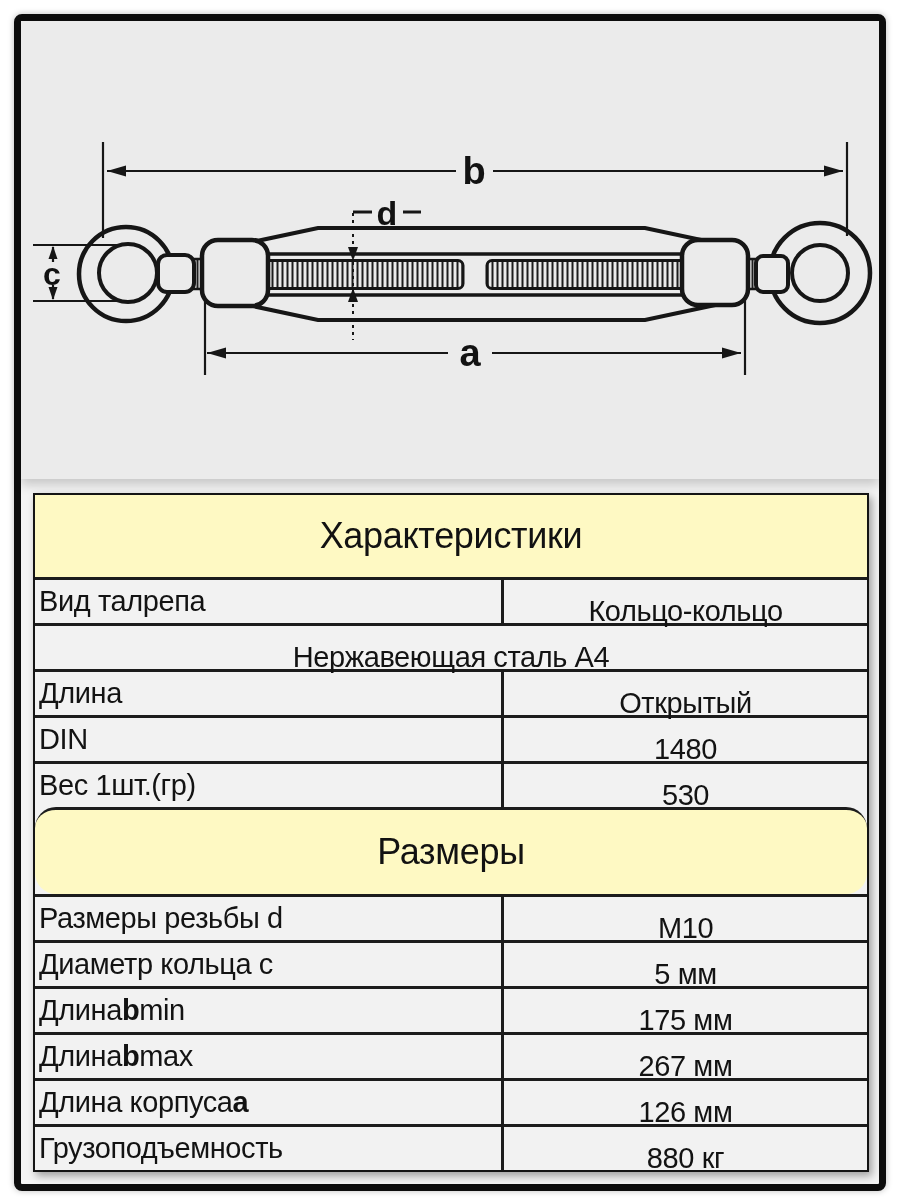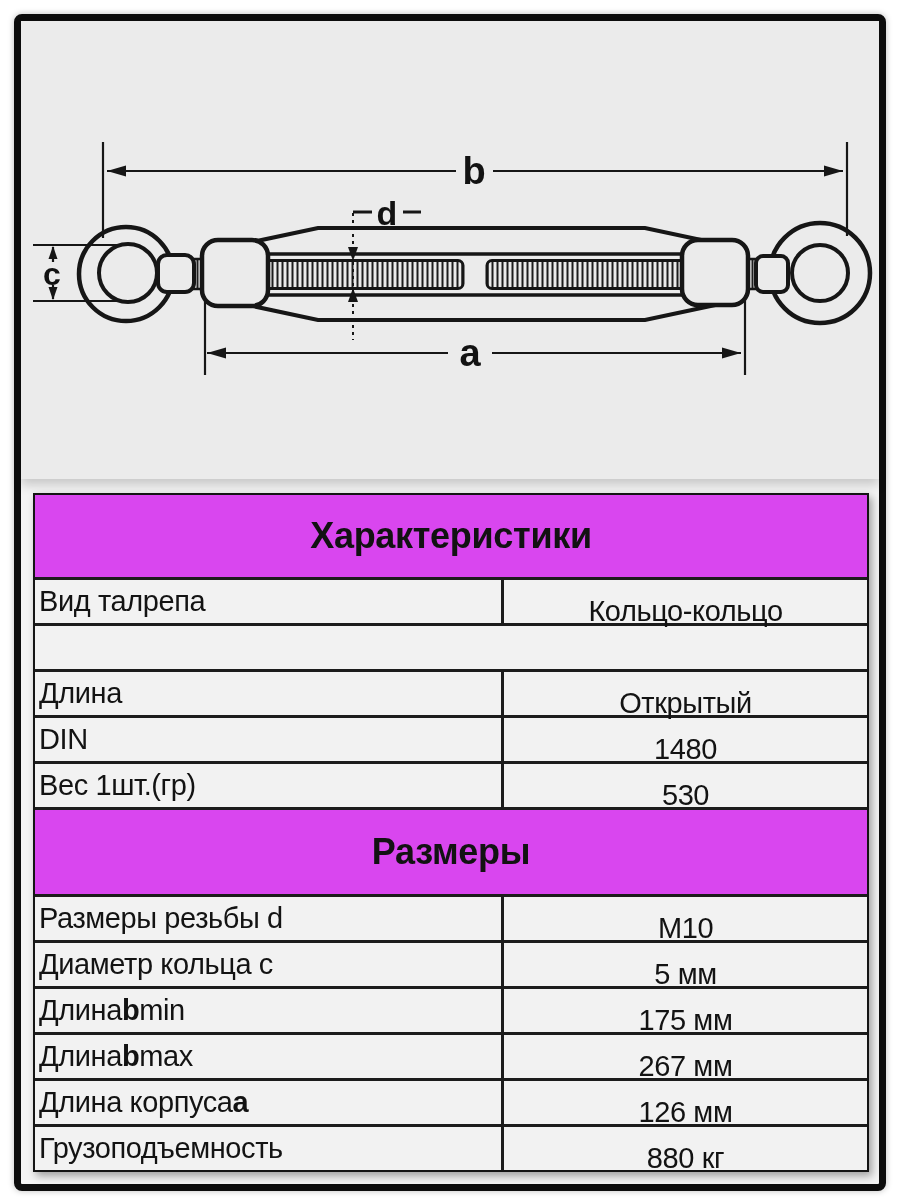--- a/index.html
+++ b/index.html
@@ -38,28 +38,29 @@
     left:33px;top:493px;
     width:836px;
     box-sizing:border-box;
     border:2px solid #141414;
     background:#f2f2f2;
     box-shadow:3px 4px 8px rgba(0,0,0,0.35);
   }
   .section-title{
     height:82px;
     display:flex;align-items:center;justify-content:center;
-    background:#d946ef;
-    font-size:36px;font-weight:bold;
+    background:#fef9c3;
+    font-size:36px;font-weight:normal;
     letter-spacing:-0.3px;
     color:#121212;
   }
   .section-title.second{
     height:84px;
     border-top:3px solid #1c1c1c;
+    border-radius:21px;
   }
   .tr{
     display:flex;
     height:46px;
     box-sizing:border-box;
     border-top:3px solid #1c1c1c;
     background:#f2f2f2;
   }
   .td{
     display:flex;align-items:center;
@@ -171,20 +172,23 @@
 
     <div class="tr">
       <div class="td label">
           <span>Вид талрепа</span>
         </div>
       <div class="td value">
           <span>Кольцо-кольцо</span>
         </div>
     </div>
     <div class="tr">
+      <div class="td value">
+          <span>Нержавеющая сталь А4</span>
+        </div>
     </div>
     <div class="tr">
       <div class="td label">
           <span>Длина</span>
         </div>
       <div class="td value">
           <span>Открытый</span>
         </div>
     </div>
     <div class="tr">

